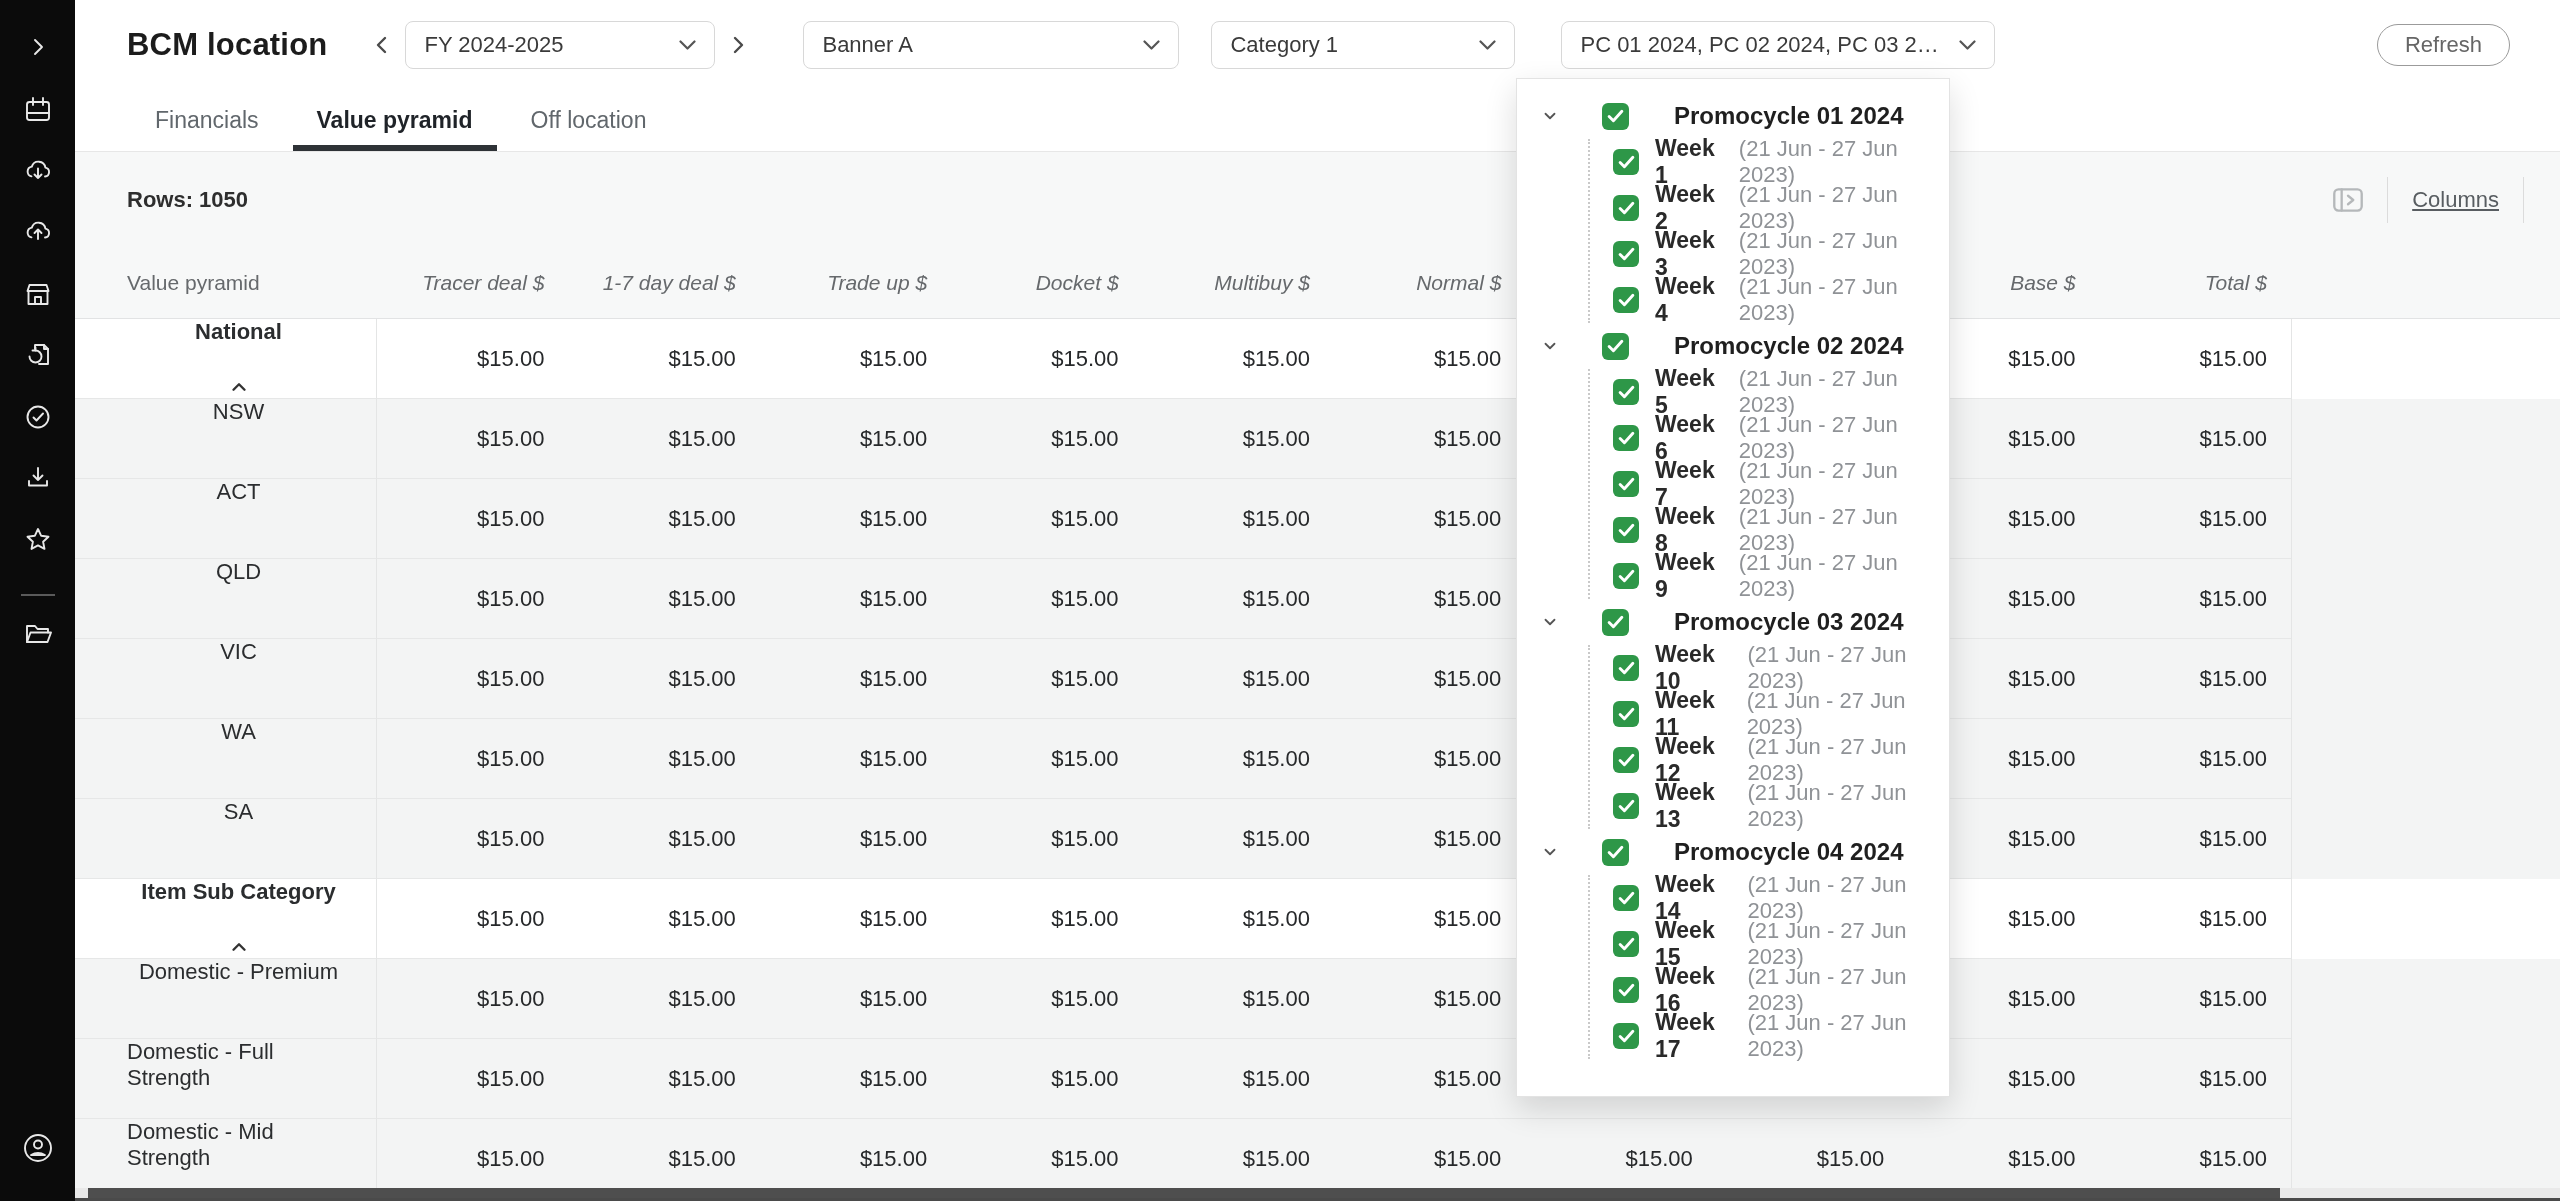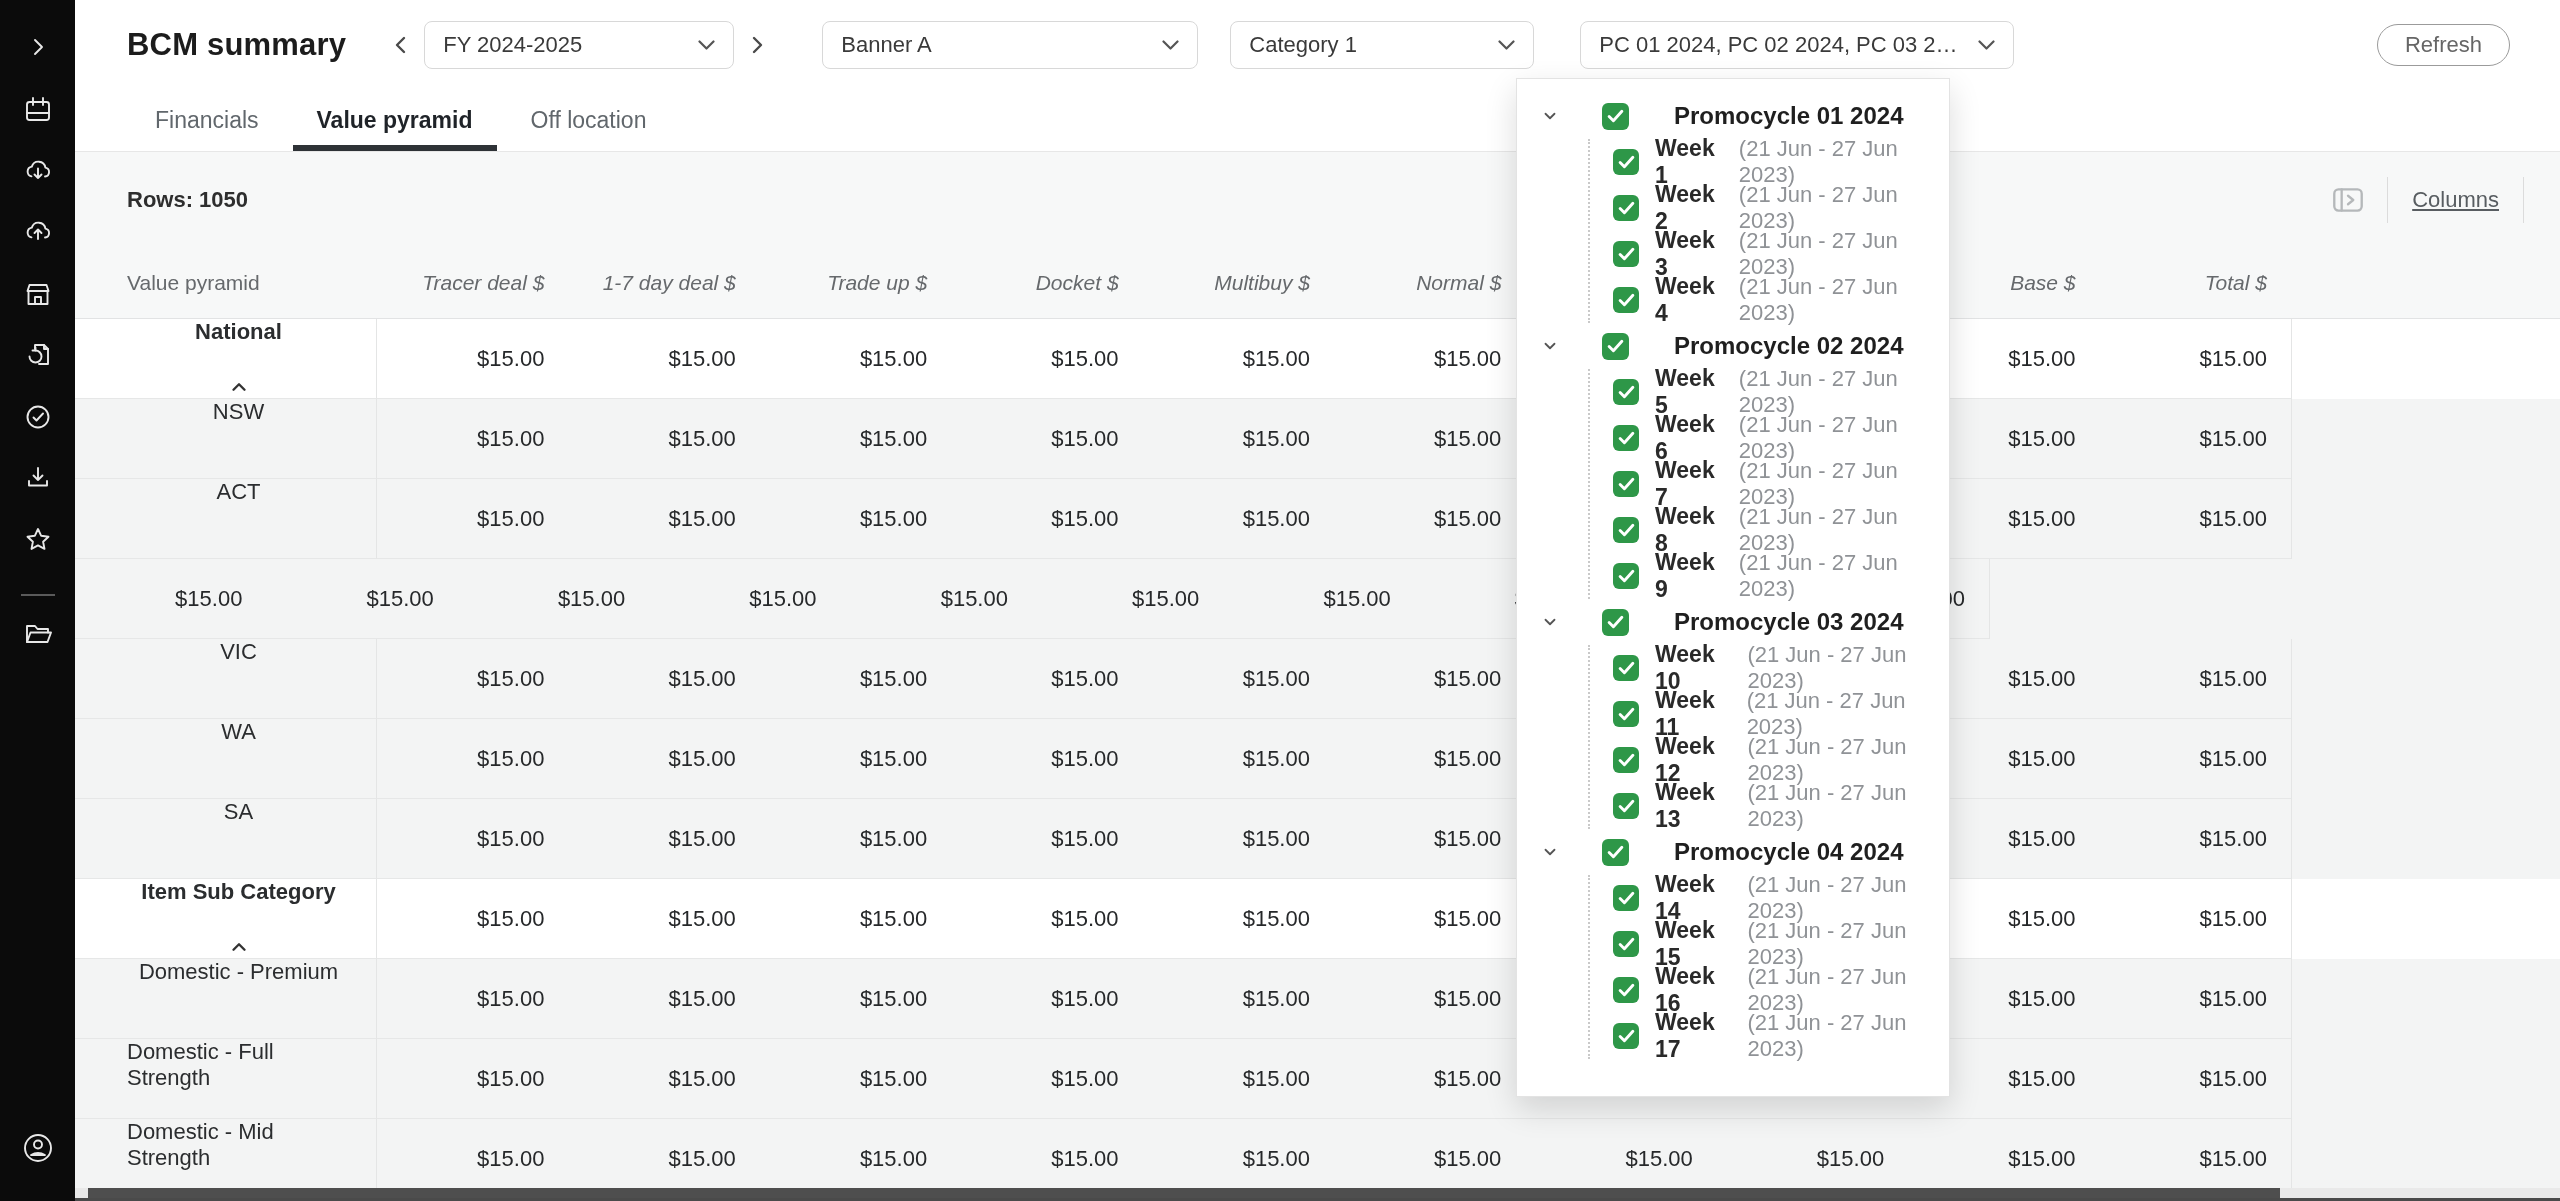--- a/index.html
+++ b/index.html
@@ -141,21 +141,21 @@
     <div class="side-ic" style="top: 1132px;"><svg viewBox="0 0 32 32" style="stroke-width: 1.9;">
         <circle cx="16" cy="16" r="13"></circle>
         <circle cx="16" cy="12.5" r="4"></circle>
         <path d="M9 23a14 14 0 0 1 14 0z"></path>
       </svg></div>
   </div>
 
 <div class="main">
 
   <div class="tophdr">
-    <div class="page-title">BCM summary</div>
+    <div class="page-title">BCM location</div>
 
     <div class="fy-group">
       <div class="nav-arrow">
         <svg viewBox="0 0 16 20">
             <path d="M11 3 4 10l7 7"></path>
           </svg>
       </div>
       <div class="selectbox sel-fy">
         <span class="sel-text">FY 2024-2025</span>
         <span class="chev">
@@ -372,20 +372,23 @@
           </div>
           <div class="c-val">
             <span>$15.00</span>
           </div>
           <div class="c-val">
             <span>$15.00</span>
           </div>
           <div class="c-fill"></div>
         </div>
         <div class="trow child">
+          <div class="c-label">
+            <span>QLD</span>
+          </div>
           <div class="c-val">
             <span>$15.00</span>
           </div>
           <div class="c-val">
             <span>$15.00</span>
           </div>
           <div class="c-val">
             <span>$15.00</span>
           </div>
           <div class="c-val">

